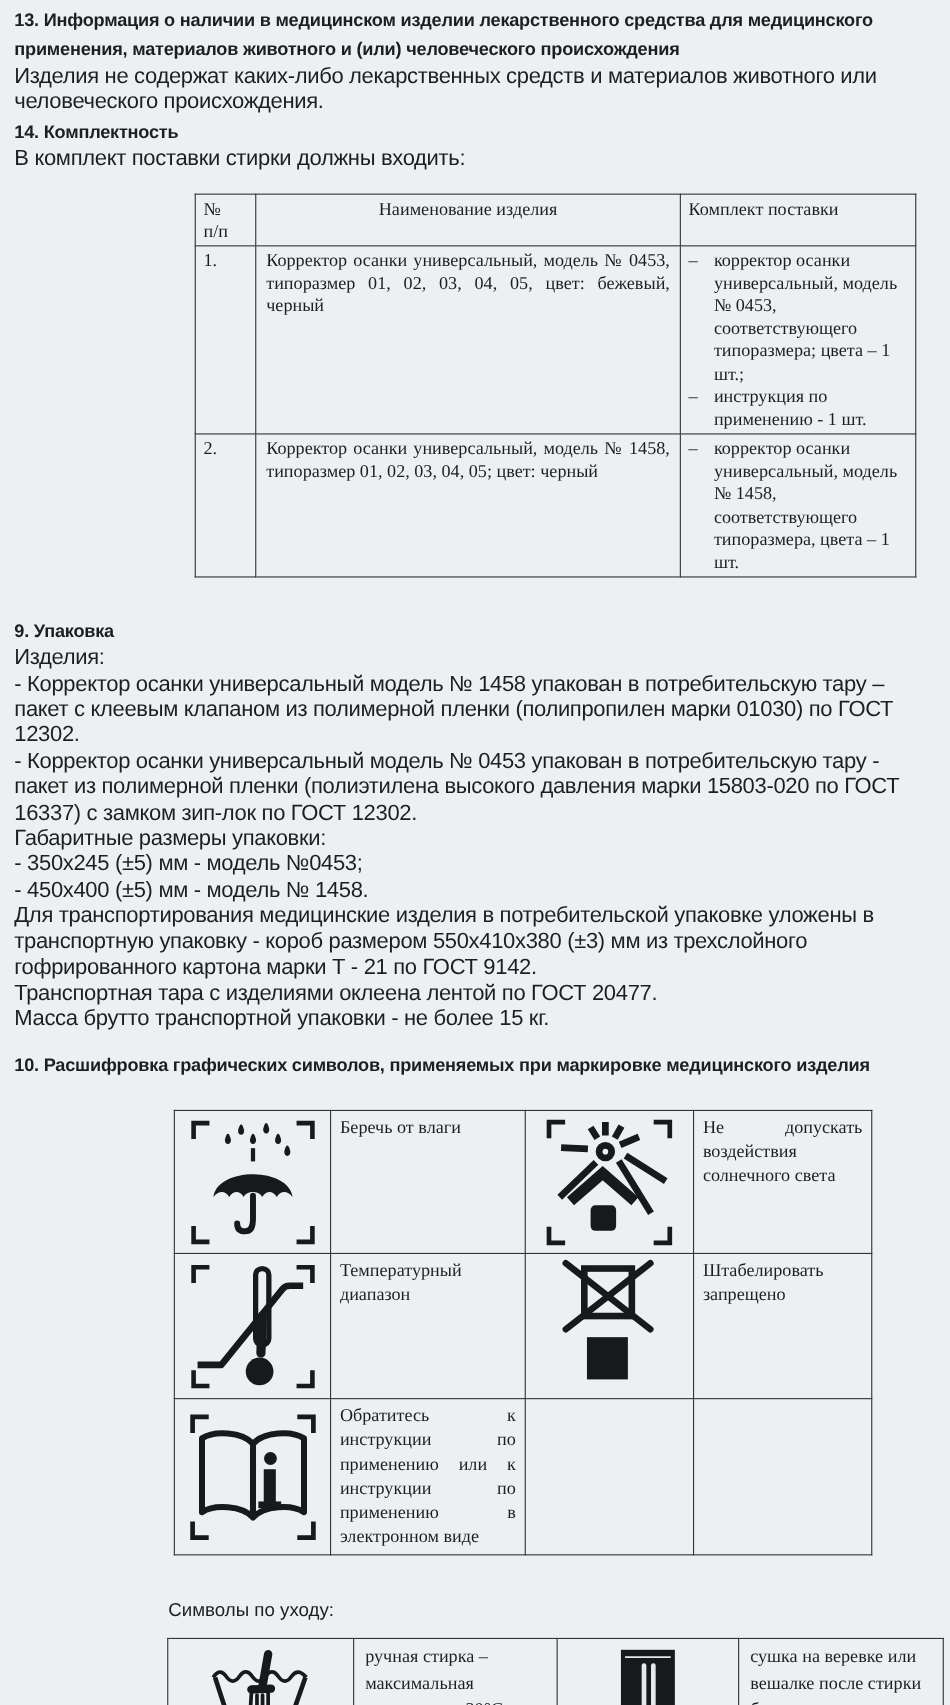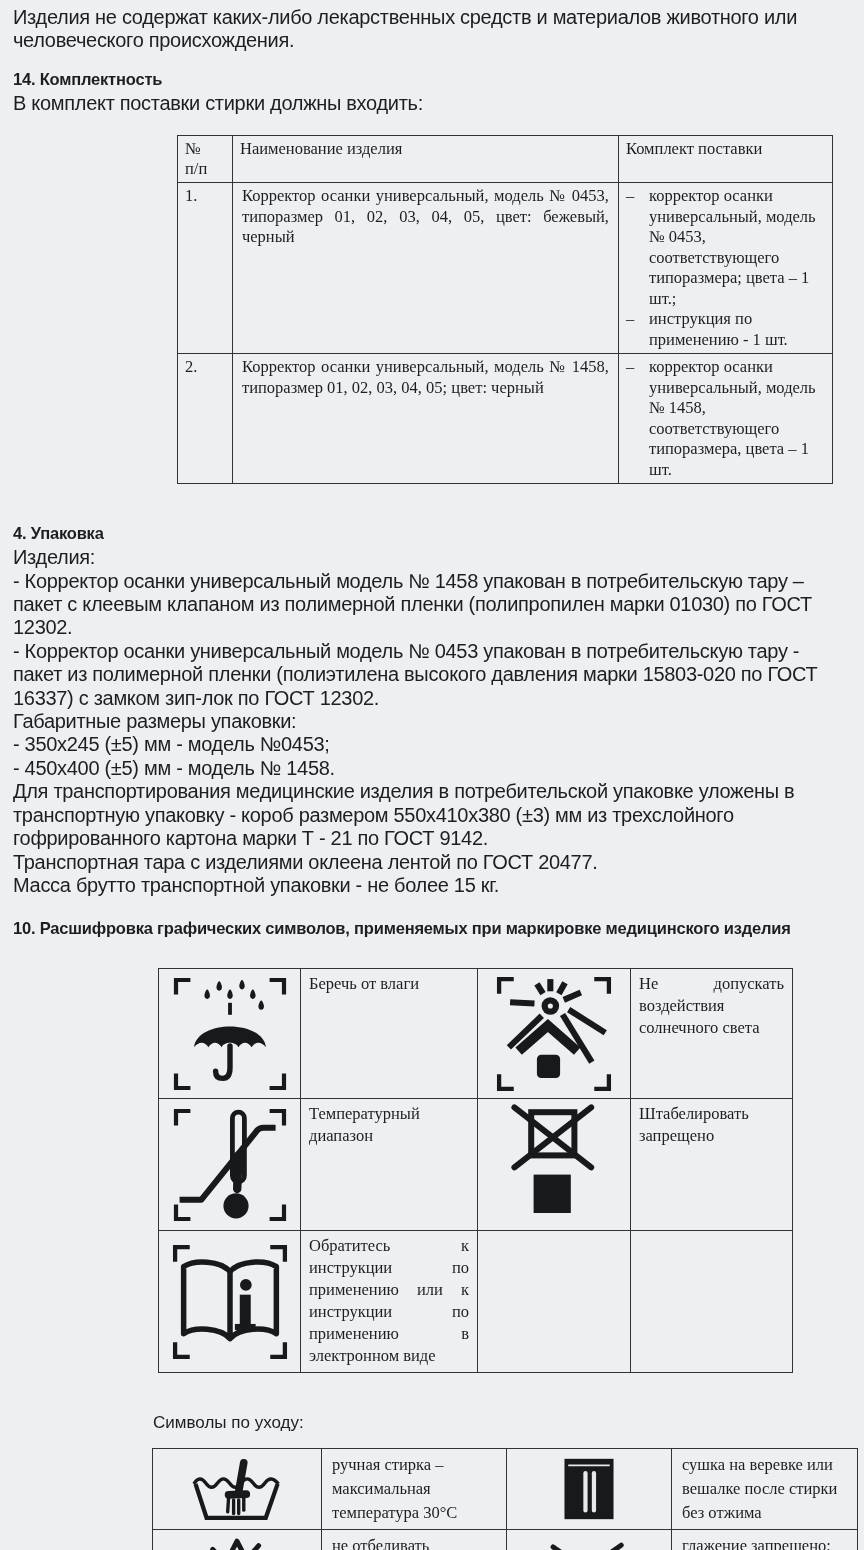--- a/index.html
+++ b/index.html
@@ -6,33 +6,33 @@
   body{
     width:864px;height:1550px;
     background:#edeff0;
     color:#1d1e20;
     font-family:"Liberation Sans",sans-serif;
     overflow:hidden;
   }
   .page{padding:6px 13px 0 13px;width:838px;}
   .h{font-weight:bold;font-size:16.5px;line-height:26px;letter-spacing:-0.2px;white-space:pre-line;}
   .p{font-size:20px;line-height:23.4px;letter-spacing:-0.3px;white-space:pre-line;}
-  .mt14{margin-top:13px;}
+  .mt14{margin-top:2px;}
   .s15h{margin-top:36px;}
   .s16h{margin-top:18px;}
 
   table{border-collapse:collapse;table-layout:fixed;background:#edeff0;}
   td,th{border:1.6px solid #2f3439;vertical-align:top;font-family:"Liberation Serif",serif;
         font-size:16.5px;font-weight:normal;text-align:left;padding:3px 7px;overflow:hidden;}
 
   
   .kit{margin:20px 0 0 164px;width:610px;}
   .kit th{line-height:20px;white-space:pre-line;height:34px;}
   .kit .c-num{width:40px;}
-  .kit .c-name{width:371px;}
+  .kit .c-name{width:371px;text-align:center;}
   .kit .c-kit{width:199px;margin-top:19px;}
   .kit td{line-height:20.5px;}
   .kit .r1{height:158px;}
   .kit .r2{height:108px;}
   .kit .name{text-align:justify;padding:3px 9px;}
   .li{display:flex;}
   .li .mark{width:23px;flex:0 0 23px;}
   .li .litext{flex:1;}
 
   
@@ -61,20 +61,21 @@
 
   svg{display:block;margin:0 auto;}
   .ink{stroke:#17191b;fill:none;}
   .inkf{fill:#17191b;stroke:none;}
 </style>
 </head>
 <body>
 
 <div class="page">
 
+  <div class="h">13. Информация о наличии в медицинском изделии лекарственного средства для медицинского применения, материалов животного и (или) человеческого происхождения</div>
   <div class="p">Изделия не содержат каких-либо лекарственных средств и материалов животного или человеческого происхождения.</div>
 
   <div class="h mt14">14. Комплектность</div>
   <div class="p">В комплект поставки стирки должны входить:</div>
 
   <table class="kit">
     <tbody>
         <tr>
       <th class="c-num">№
 п/п</th>
@@ -101,21 +102,21 @@
       <td>
         <div class="li">
               <span class="mark">–</span>
               <span class="litext">корректор осанки универсальный, модель № 1458, соответствующего типоразмера, цвета – 1 шт.</span>
             </div>
       </td>
     </tr>
   </tbody>
     </table>
 
-  <div class="h s15h">4. Упаковка</div>
+  <div class="h s15h">9. Упаковка</div>
   <div class="p">Изделия:
 - Корректор осанки универсальный модель № 1458 упакован в потребительскую тару – пакет с клеевым клапаном из полимерной пленки (полипропилен марки 01030) по ГОСТ 12302.
 - Корректор осанки универсальный модель № 0453 упакован в потребительскую тару - пакет из полимерной пленки (полиэтилена высокого давления марки 15803-020 по ГОСТ 16337) с замком зип-лок по ГОСТ 12302.
 Габаритные размеры упаковки:
 - 350х245 (±5) мм - модель №0453;
 - 450х400 (±5) мм - модель № 1458.
 Для транспортирования медицинские изделия в потребительской упаковке уложены в транспортную упаковку - короб размером 550х410х380 (±3) мм из трехслойного гофрированного картона марки Т - 21 по ГОСТ 9142.
 Транспортная тара с изделиями оклеена лентой по ГОСТ 20477.
 Масса брутто транспортной упаковки - не более 15 кг.</div>
 

